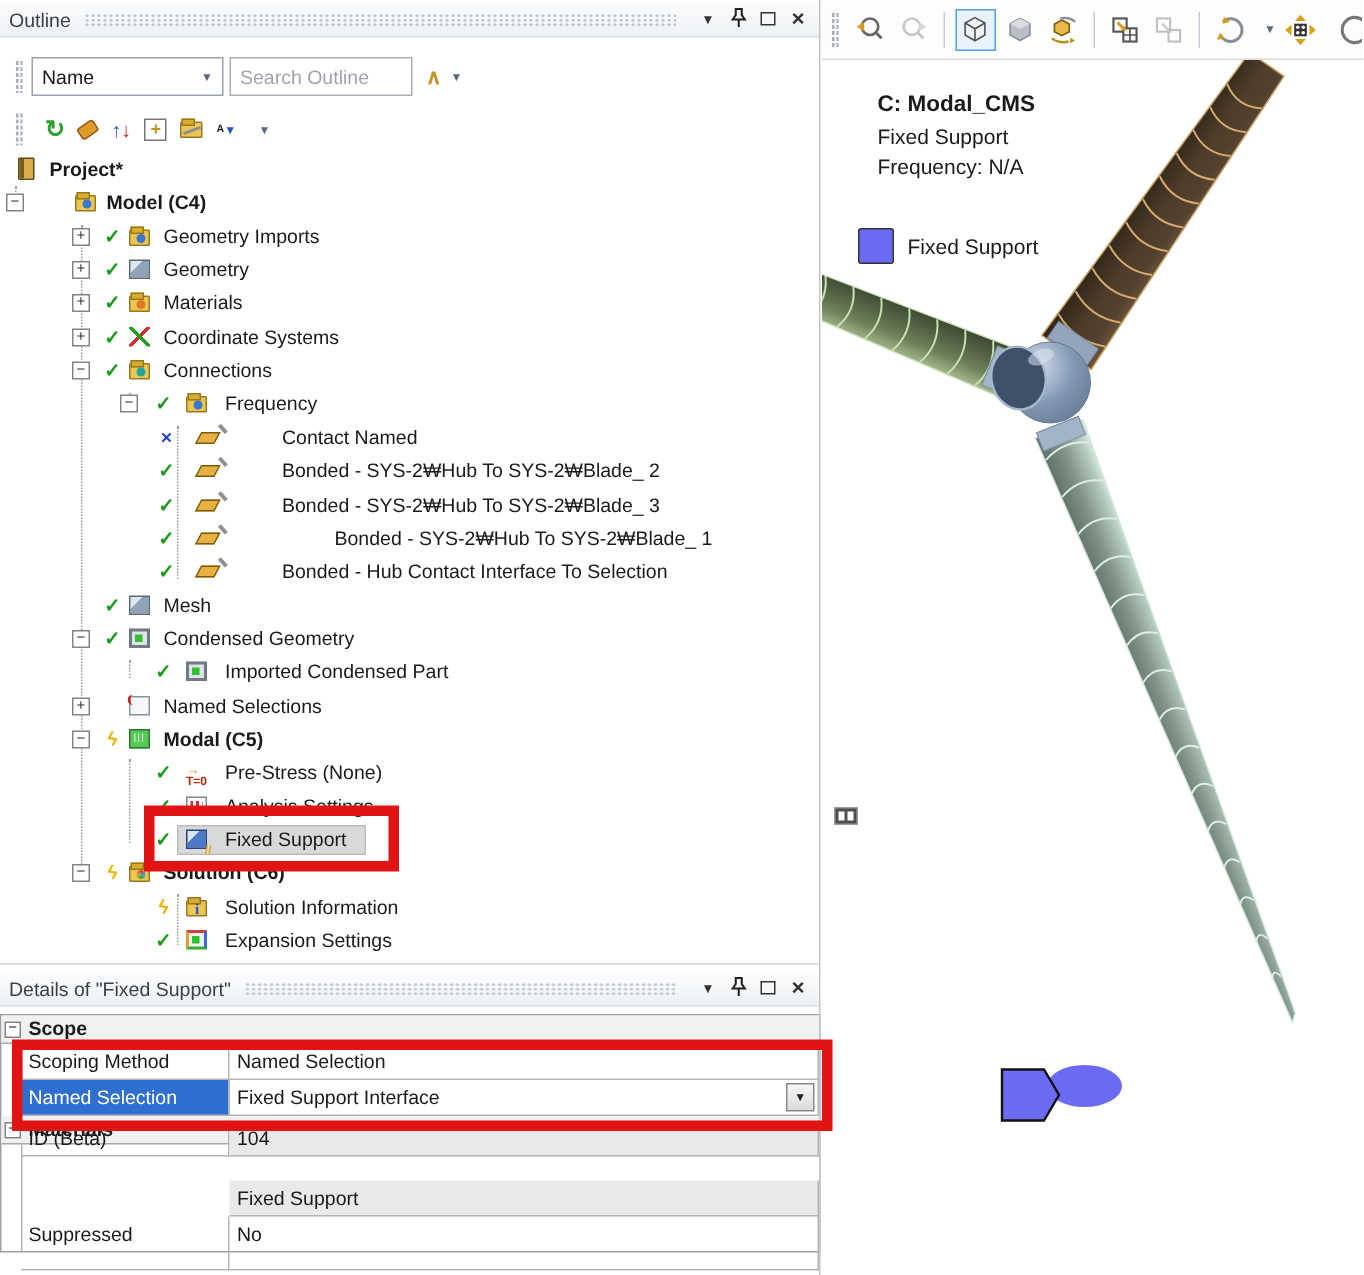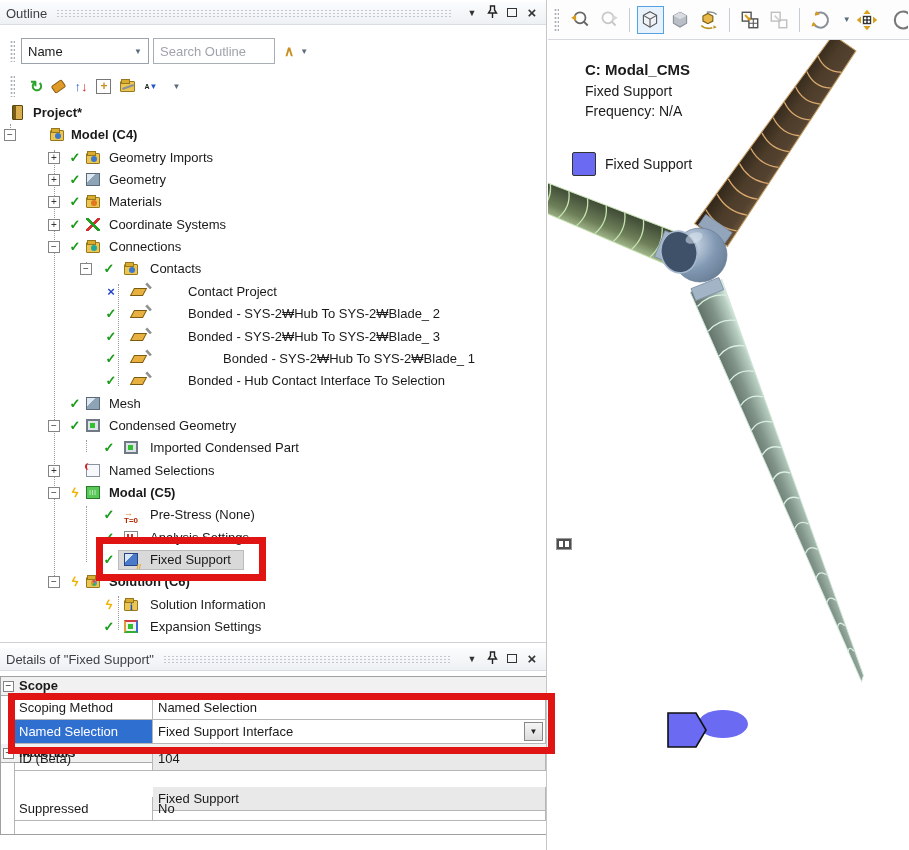--- a/index.html
+++ b/index.html
@@ -234,26 +234,26 @@
     <div class="trow" style="top: 236.1px;">
       <span class="expander" style="left: 48px;">−</span>
       <span class="status st-check" style="left: 68px;">✓</span>
       <span class="tic i-connections fold fdot" style="left: 86px;"></span>
       <span class="tlabel" style="left: 109px;">Connections</span>
     </div>
     <div class="trow" style="top: 258.45px;">
       <span class="expander" style="left: 80px;">−</span>
       <span class="status st-check" style="left: 102px;">✓</span>
       <span class="tic i-contacts fold fdot" style="left: 124px;"></span>
-      <span class="tlabel" style="left: 150px;">Contacts</span>
+      <span class="tlabel" style="left: 150px;">Frequency</span>
     </div>
     <div class="trow" style="top: 280.8px;">
       <span class="status st-cross" style="left: 104px;">×</span>
       <span class="tic i-contact-pair" style="left: 132px;"></span>
-      <span class="tlabel" style="left: 188px;">Contact Project</span>
+      <span class="tlabel" style="left: 188px;">Contact Named</span>
     </div>
     <div class="trow" style="top: 303.15px;">
       <span class="status st-check" style="left: 104px;">✓</span>
       <span class="tic i-contact-pair" style="left: 132px;"></span>
       <span class="tlabel" style="left: 188px;">Bonded - SYS-2₩Hub To SYS-2₩Blade_ 2</span>
     </div>
     <div class="trow" style="top: 325.5px;">
       <span class="status st-check" style="left: 104px;">✓</span>
       <span class="tic i-contact-pair" style="left: 132px;"></span>
       <span class="tlabel" style="left: 188px;">Bonded - SYS-2₩Hub To SYS-2₩Blade_ 3</span>
@@ -362,21 +362,21 @@
       <span class="sbox">−</span>
       <span class="slabel">Materials</span>
     </div>
     <div class="dfield" style="top: 70px; height: 24px;">
       <div class="dcell dlabel">ID (Beta)</div>
       <div class="dcell dvalue" style="background: rgb(233, 233, 233);">104</div>
     </div>
     <div class="dfield" style="top: 110px; height: 24px;">
       <div class="dcell dvalue" style="background: rgb(233, 233, 233);">Fixed Support</div>
     </div>
-    <div class="dfield" style="top: 120px; height: 24px;">
+    <div class="dfield" style="top: 134px; height: 36px;">
       <div class="dcell dlabel">Suppressed</div>
       <div class="dcell dvalue">No</div>
     </div>
   </div>
 
 <div class="redrect" style="left: 96px; top: 537px; width: 170px; height: 44px; border-color: rgb(225, 20, 20);"></div>
 <div class="redrect" style="left: 8px; top: 693px; width: 547px; height: 61px; border-color: rgb(225, 20, 20);"></div>
 
 <div id="vdivider" class="abs"></div>
 

